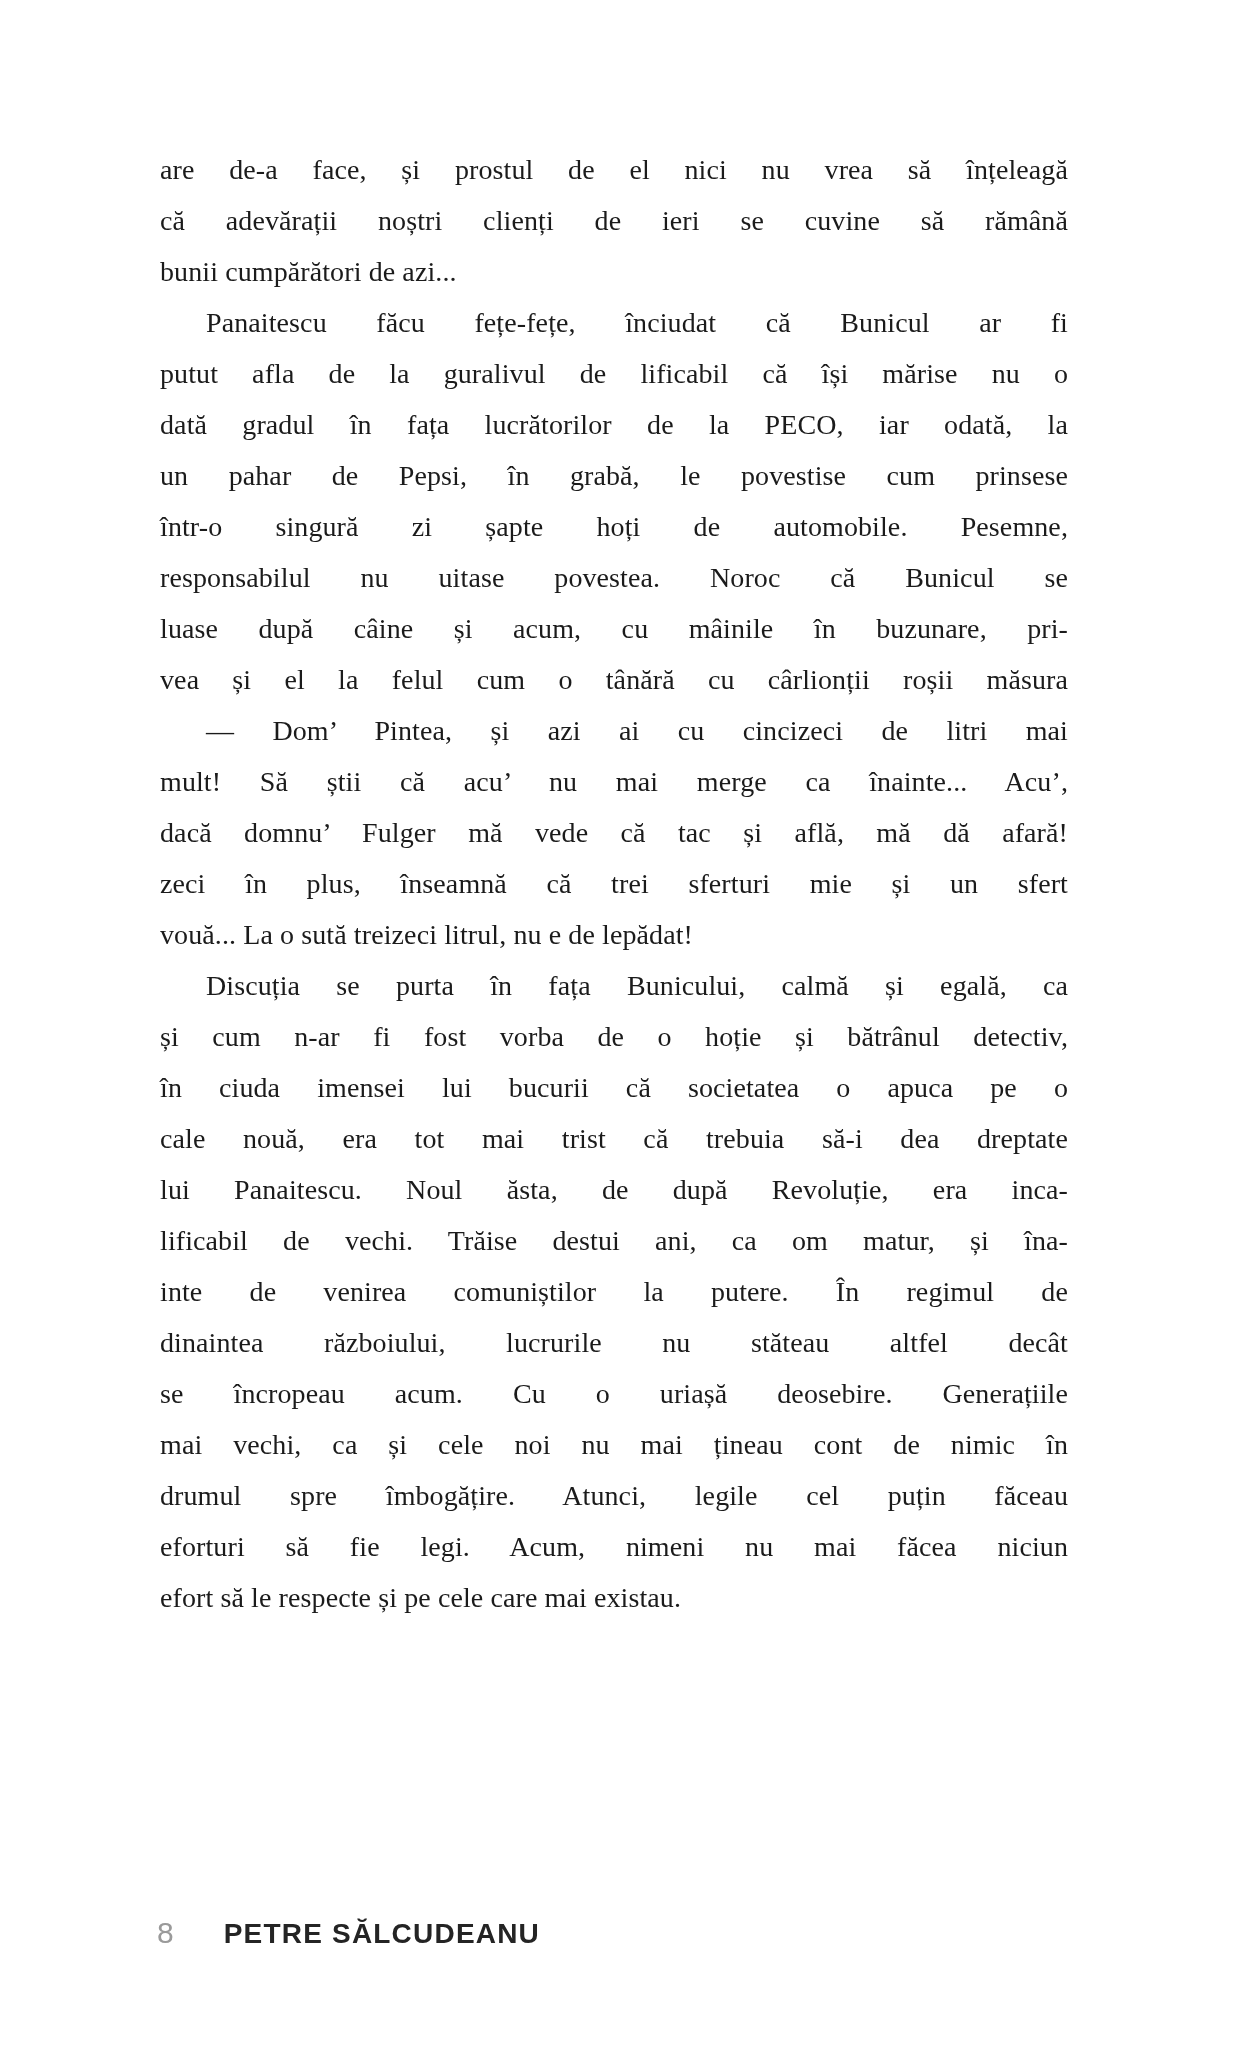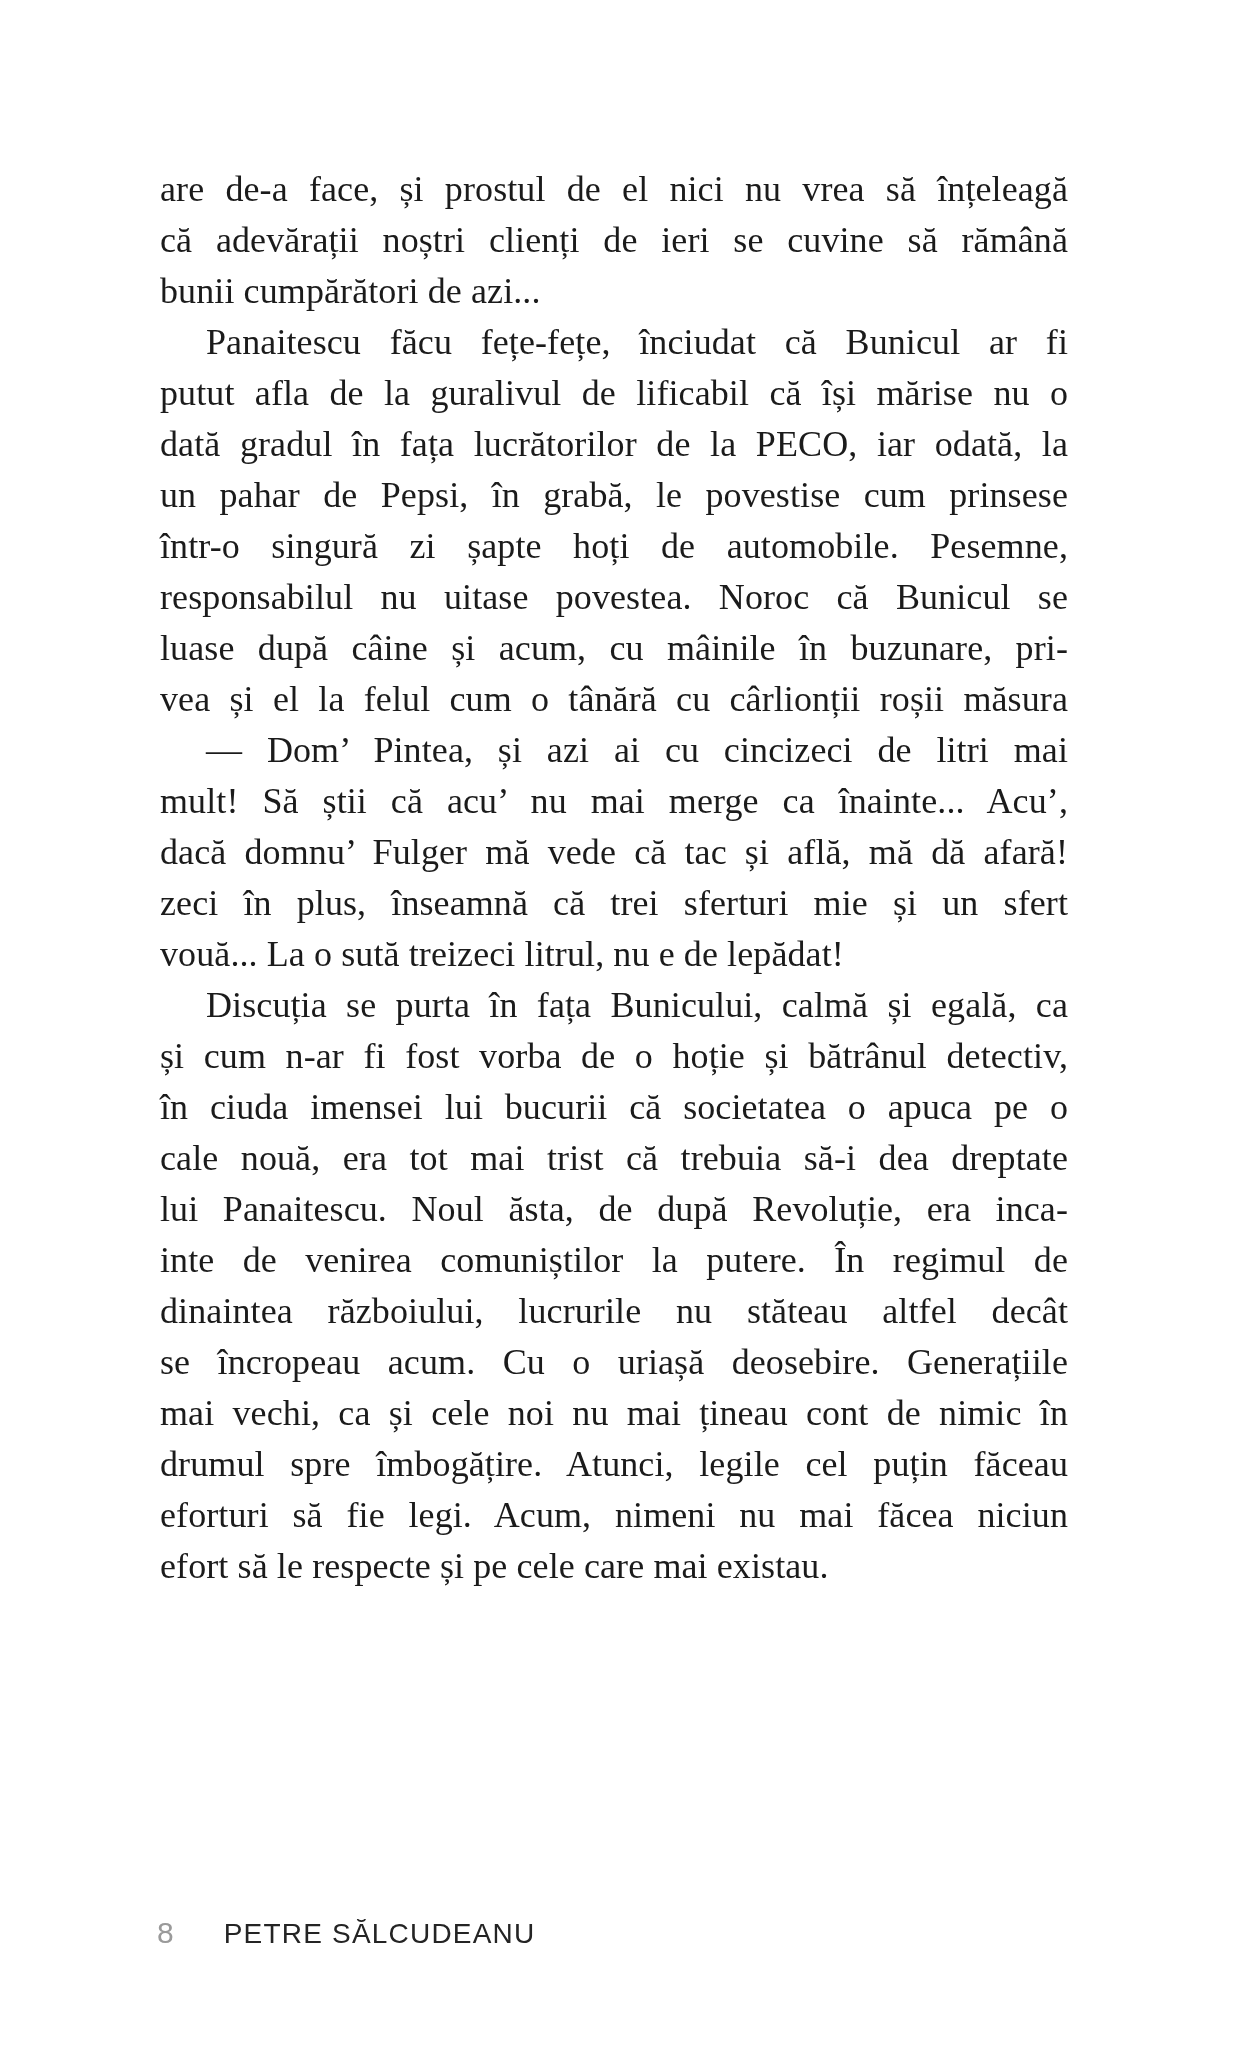--- a/index.html
+++ b/index.html
@@ -14,24 +14,24 @@
     font-family: "Liberation Serif", serif;
     overflow: hidden;
   }
   .page {
     position: absolute;
     inset: 0;
   }
   .text-block {
     position: absolute;
     left: 160px;
-    top: 164px;
+    top: 144px;
     width: 908px;
     color: var(--text, #1b1b1b);
-    font-size: 36px;
+    font-size: 28px;
     line-height: 51px;
     letter-spacing: 0.1px;
   }
   .line {
     height: 51px;
     white-space: normal;
     text-align: justify;
     text-align-last: left;
   }
   .line.fill {
@@ -50,21 +50,21 @@
     font-family: "Liberation Sans", sans-serif;
   }
   .pagenum {
     color: var(--pagenum, #9a9a9a);
     font-size: 30px;
     font-weight: 400;
   }
   .author {
     color: var(--author, #242424);
     font-size: 28px;
-    font-weight: 400;
+    font-weight: 700;
     letter-spacing: 1.2px;
   }
 </style>
 </head>
 <body style="--bg: #ffffff; --text: #1b1b1b; --pagenum: #9a9a9a; --author: #242424;">
 
 <div class="page">
   <div class="text-block" id="body-lines">
       <div class="line fill">are de-a face, și prostul de el nici nu vrea să înțeleagă</div>
       <div class="line fill">că adevărații noștri clienți de ieri se cuvine să rămână</div>
@@ -80,20 +80,21 @@
       <div class="line indent fill">— Dom’ Pintea, și azi ai cu cincizeci de litri mai</div>
       <div class="line fill">mult! Să știi că acu’ nu mai merge ca înainte... Acu’,</div>
       <div class="line fill">dacă domnu’ Fulger mă vede că tac și află, mă dă afară!</div>
       <div class="line fill">zeci în plus, înseamnă că trei sferturi mie și un sfert</div>
       <div class="line">vouă... La o sută treizeci litrul, nu e de lepădat!</div>
       <div class="line indent fill">Discuția se purta în fața Bunicului, calmă și egală, ca</div>
       <div class="line fill">și cum n-ar fi fost vorba de o hoție și bătrânul detectiv,</div>
       <div class="line fill">în ciuda imensei lui bucurii că societatea o apuca pe o</div>
       <div class="line fill">cale nouă, era tot mai trist că trebuia să-i dea dreptate</div>
       <div class="line fill">lui Panaitescu. Noul ăsta, de după Revoluție, era inca-</div>
+      <div class="line fill">lificabil de vechi. Trăise destui ani, ca om matur, și îna-</div>
       <div class="line fill">inte de venirea comuniștilor la putere. În regimul de</div>
       <div class="line fill">dinaintea războiului, lucrurile nu stăteau altfel decât</div>
       <div class="line fill">se încropeau acum. Cu o uriașă deosebire. Generațiile</div>
       <div class="line fill">mai vechi, ca și cele noi nu mai țineau cont de nimic în</div>
       <div class="line fill">drumul spre îmbogățire. Atunci, legile cel puțin făceau</div>
       <div class="line fill">eforturi să fie legi. Acum, nimeni nu mai făcea niciun</div>
       <div class="line">efort să le respecte și pe cele care mai existau.</div>
     </div>
   <div class="footer">
     <span class="pagenum">8</span>

